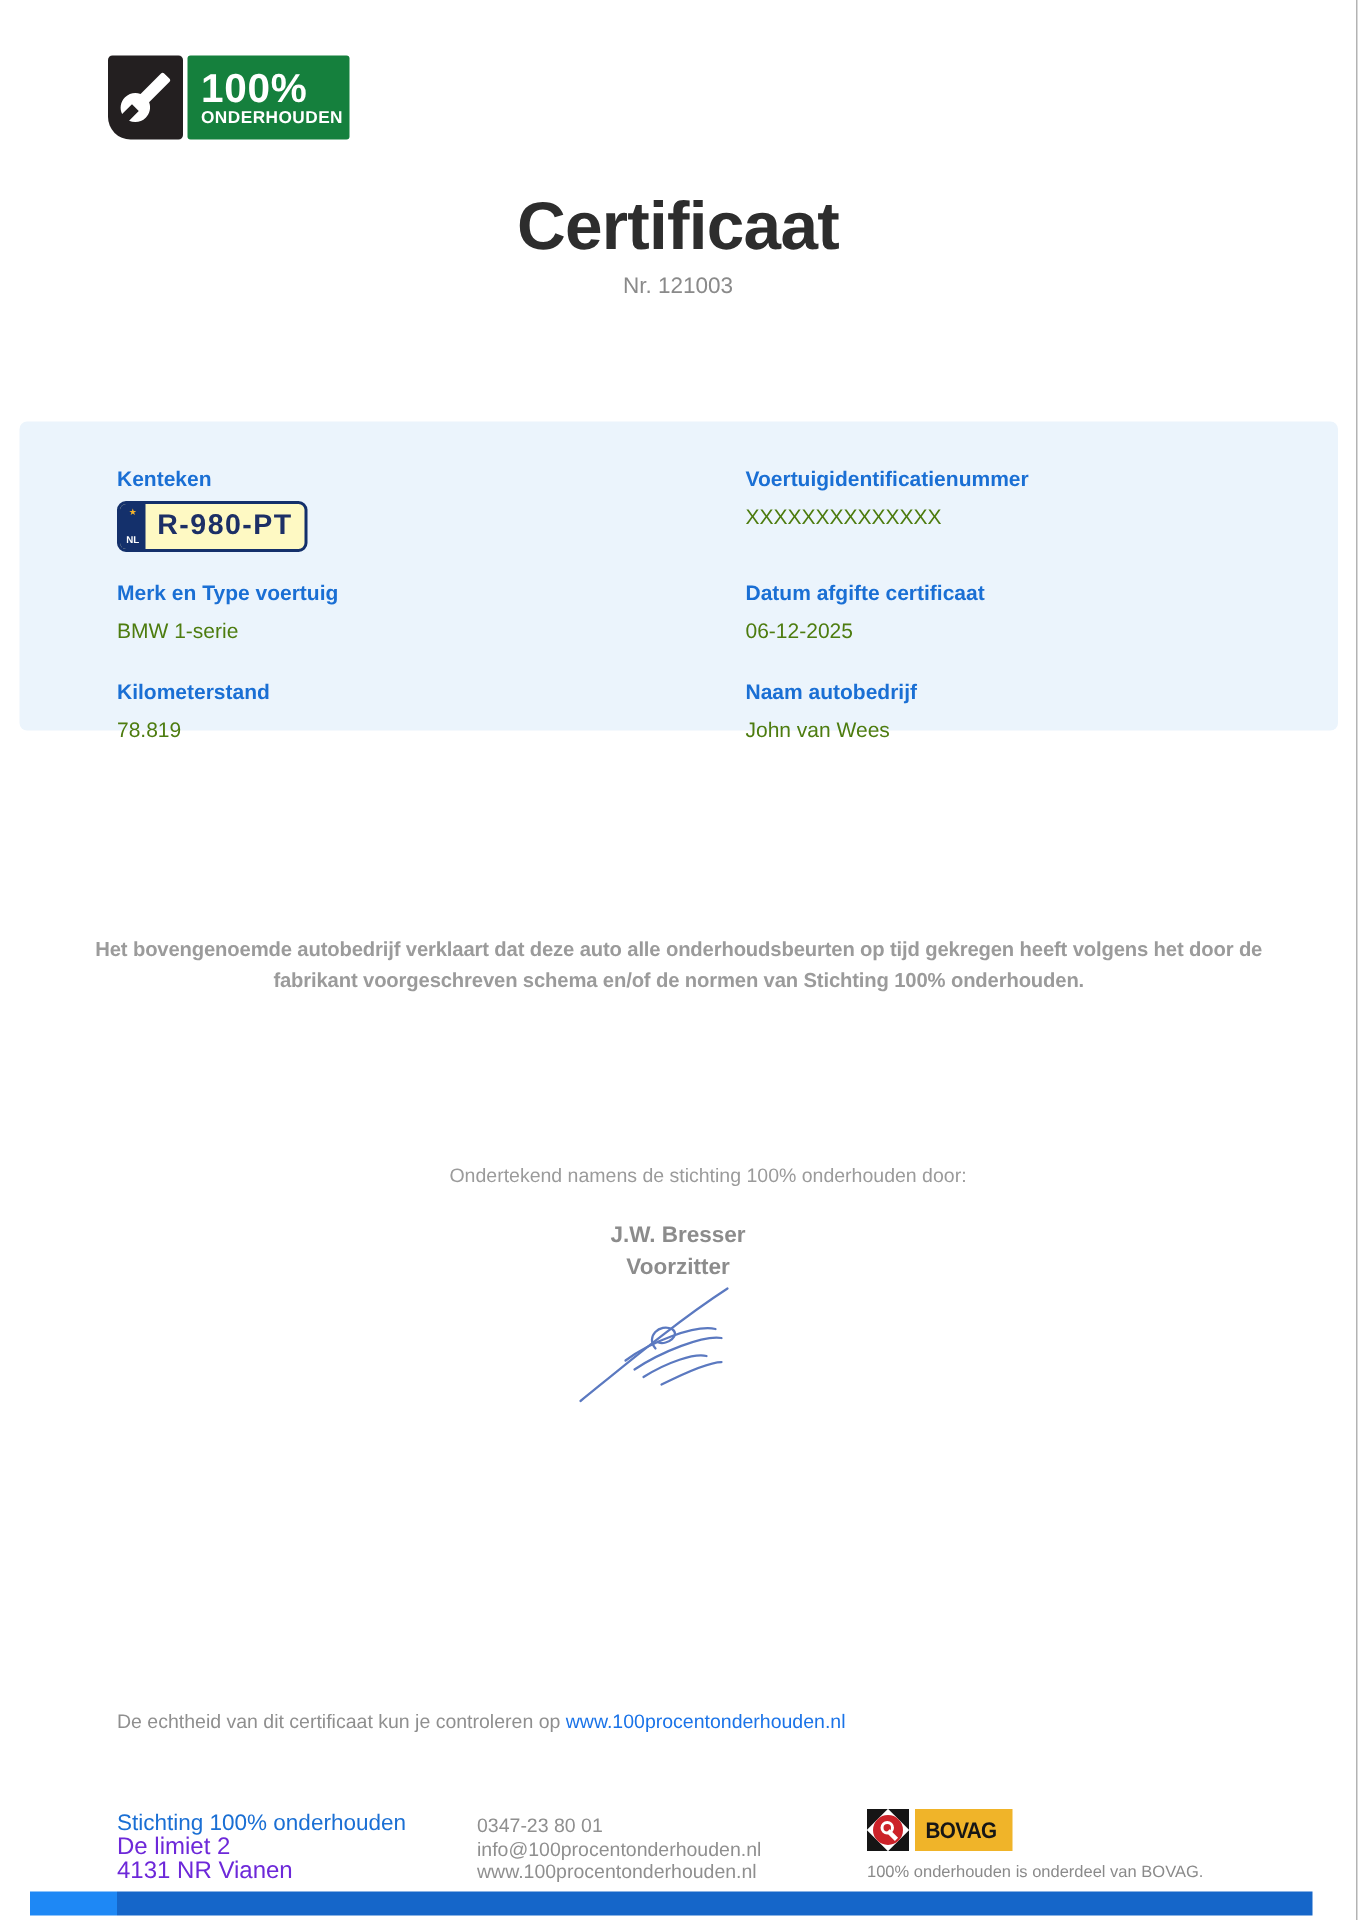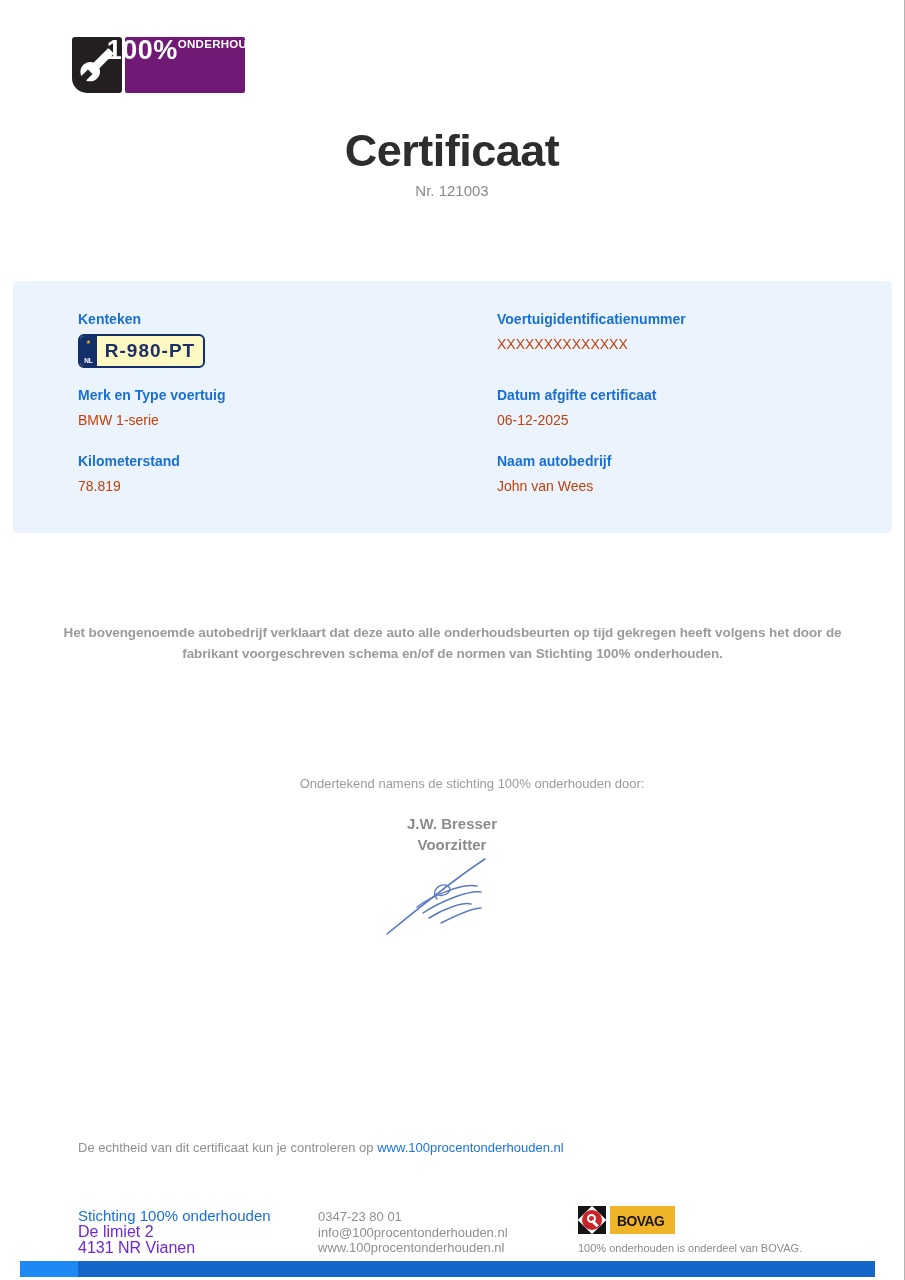--- a/index.html
+++ b/index.html
@@ -14,49 +14,49 @@
 
   
   .logo { position:absolute; left:72px; top:37px; display:flex; gap:3px; }
   .logo-square {
     width:50px; height:56px; background:#231f20;
     border-radius:3px 3px 3px 15px;
     display:flex; align-items:center; justify-content:center;
   }
   .logo-square svg { transform:scaleY(-1); }
   .logo-badge {
-    width:120px; height:56px; background:#701a75;
-    display:flex; flex-direction:row; justify-content:center;
+    width:108px; height:56px; background:#15803d;
+    display:flex; flex-direction:column; justify-content:center;
     padding-left:9px; border-radius:2px;
   }
   .logo-percent { color:#fff; font-weight:bold; font-size:27px; line-height:26px; letter-spacing:0.5px; }
   .logo-name   { color:#fff; font-weight:bold; font-size:11.5px; letter-spacing:0.3px; margin-top:1px; }
 
   
   .title {
     position:absolute; top:125px; left:0; right:0;
     text-align:center; font-size:45px; font-weight:bold;
     color:#2d2d2d; letter-spacing:-0.5px;
   }
   .cert-number {
     position:absolute; top:182px; left:0; right:0;
     text-align:center; font-size:15px; color:#8a8a8a;
   }
 
   
   .panel {
-    position:absolute; left:13px; top:281px; width:879px; height:252px;
+    position:absolute; left:13px; top:281px; width:879px; height:206px;
     background:#ebf4fc; border-radius:5px;
   }
   .col { position:absolute; top:0; }
   .col-left  { left:65px; }
   .col-right { left:484px; }
   .fgroup { position:absolute; white-space:nowrap; }
   .flabel { font-size:14px; font-weight:bold; color:#1a6fd4; }
-  .fvalue { font-size:14px; color:#c2410c; margin-top:9px; }
+  .fvalue { font-size:14px; color:#4d7c0f; margin-top:9px; }
   .g1 { top:30px; } .g2 { top:106px; } .g3 { top:172px; }
 
   
   .plate {
     margin-top:7px; width:127px; height:34px;
     background:#fef9c3; border:2px solid #14306b; border-radius:6px;
     display:flex; overflow:hidden;
   }
   .plate-strip {
     width:17px; background:#14306b; color:#fff;

